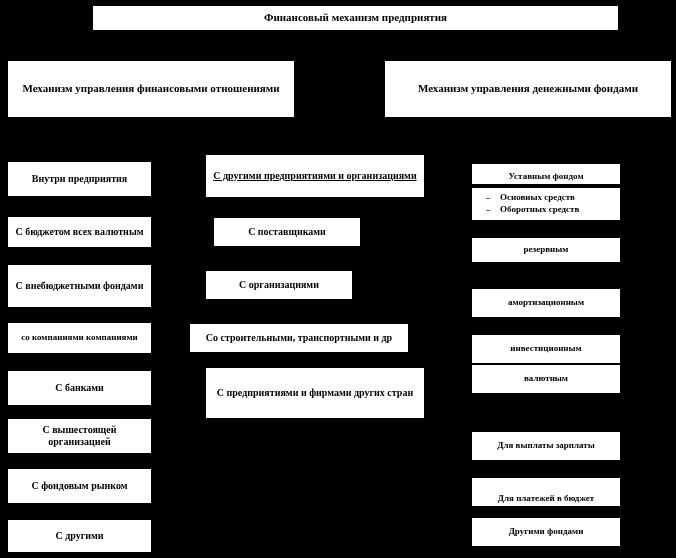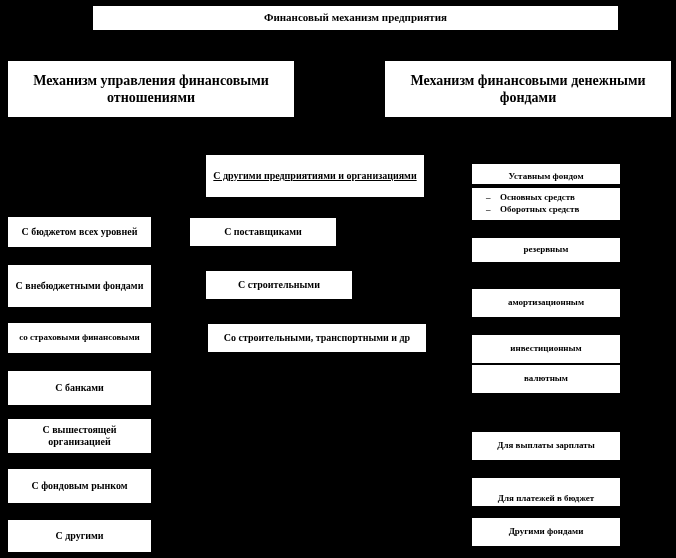--- a/index.html
+++ b/index.html
@@ -31,21 +31,21 @@
     padding: 2px 4px;
   }
   .box.left-text {
     align-items: flex-start;
     text-align: left;
   }
   .title-box {
     font-size: 11px;
   }
   .head-box {
-    font-size: 14px;
+    font-size: 11px;
   }
   .item-box {
     font-size: 10px;
   }
   .small-box {
     font-size: 9px;
   }
   .sub-list {
     margin: 0;
     padding: 0;
@@ -75,56 +75,62 @@
 <div id="root">
 
   <div class="box title-box" style="left:92px; top:5px; width:527px; height:26px;">
     <span class="box-line">Финансовый механизм предприятия</span>
   </div>
 
   <div class="box head-box" style="left:7px; top:60px; width:288px; height:58px;">
     <span class="box-line">Механизм управления финансовыми отношениями</span>
   </div>
   <div class="box head-box" style="left:384px; top:60px; width:288px; height:58px;">
-    <span class="box-line">Механизм финансовыми денежными фондами</span>
+    <span class="box-line">Механизм управления денежными фондами</span>
   </div>
 
+  <div class="box item-box" style="left:7px; top:161px; width:145px; height:36px;">
+    <span class="box-line">Внутри предприятия</span>
+  </div>
   <div class="box item-box" style="left:7px; top:216px; width:145px; height:32px;">
-    <span class="box-line">С бюджетом всех уровней</span>
+    <span class="box-line">С бюджетом всех валютным</span>
   </div>
   <div class="box item-box" style="left:7px; top:264px; width:145px; height:44px;">
     <span class="box-line">С внебюджетными фондами</span>
   </div>
   <div class="box small-box" style="left:7px; top:322px; width:145px; height:32px;">
-    <span class="box-line">со страховыми  финансовыми</span>
+    <span class="box-line">со компаниями  компаниями</span>
   </div>
   <div class="box item-box" style="left:7px; top:370px; width:145px; height:36px;">
     <span class="box-line">С банками</span>
   </div>
   <div class="box item-box" style="left:7px; top:418px; width:145px; height:36px;">
     <span class="box-line">С вышестоящей организацией</span>
   </div>
   <div class="box item-box" style="left:7px; top:468px; width:145px; height:36px;align-items:flex-end;">
     <span class="box-line">С фондовым рынком</span>
   </div>
   <div class="box item-box" style="left:7px; top:519px; width:145px; height:34px;">
     <span class="box-line">С другими</span>
   </div>
 
   <div class="box item-box" style="left:205px; top:154px; width:220px; height:44px;text-decoration:underline;">
     <span class="box-line">С другими предприятиями и организациями</span>
   </div>
-  <div class="box item-box" style="left:189px; top:217px; width:148px; height:30px;">
+  <div class="box item-box" style="left:213px; top:217px; width:148px; height:30px;">
     <span class="box-line">С поставщиками</span>
   </div>
   <div class="box item-box" style="left:205px; top:270px; width:148px; height:30px;">
-    <span class="box-line">С строительными</span>
+    <span class="box-line">С организациями</span>
   </div>
-  <div class="box item-box" style="left:207px; top:323px; width:220px; height:30px;">
+  <div class="box item-box" style="left:189px; top:323px; width:220px; height:30px;">
     <span class="box-line">Со строительными, транспортными и др</span>
+  </div>
+  <div class="box item-box" style="left:205px; top:367px; width:220px; height:52px;">
+    <span class="box-line">С предприятиями и фирмами других стран</span>
   </div>
 
   <div class="box small-box" style="left:471px; top:163px; width:150px; height:22px;justify-content:flex-end;">
     <span class="box-line">Уставным фондом</span>
   </div>
   <div class="box small-box left-text" style="left:471px; top:187px; width:150px; height:34px; justify-content:center;">
     <ul class="sub-list">
       <li>
         <span class="dash">–</span>
         <span>Основных средств</span>

